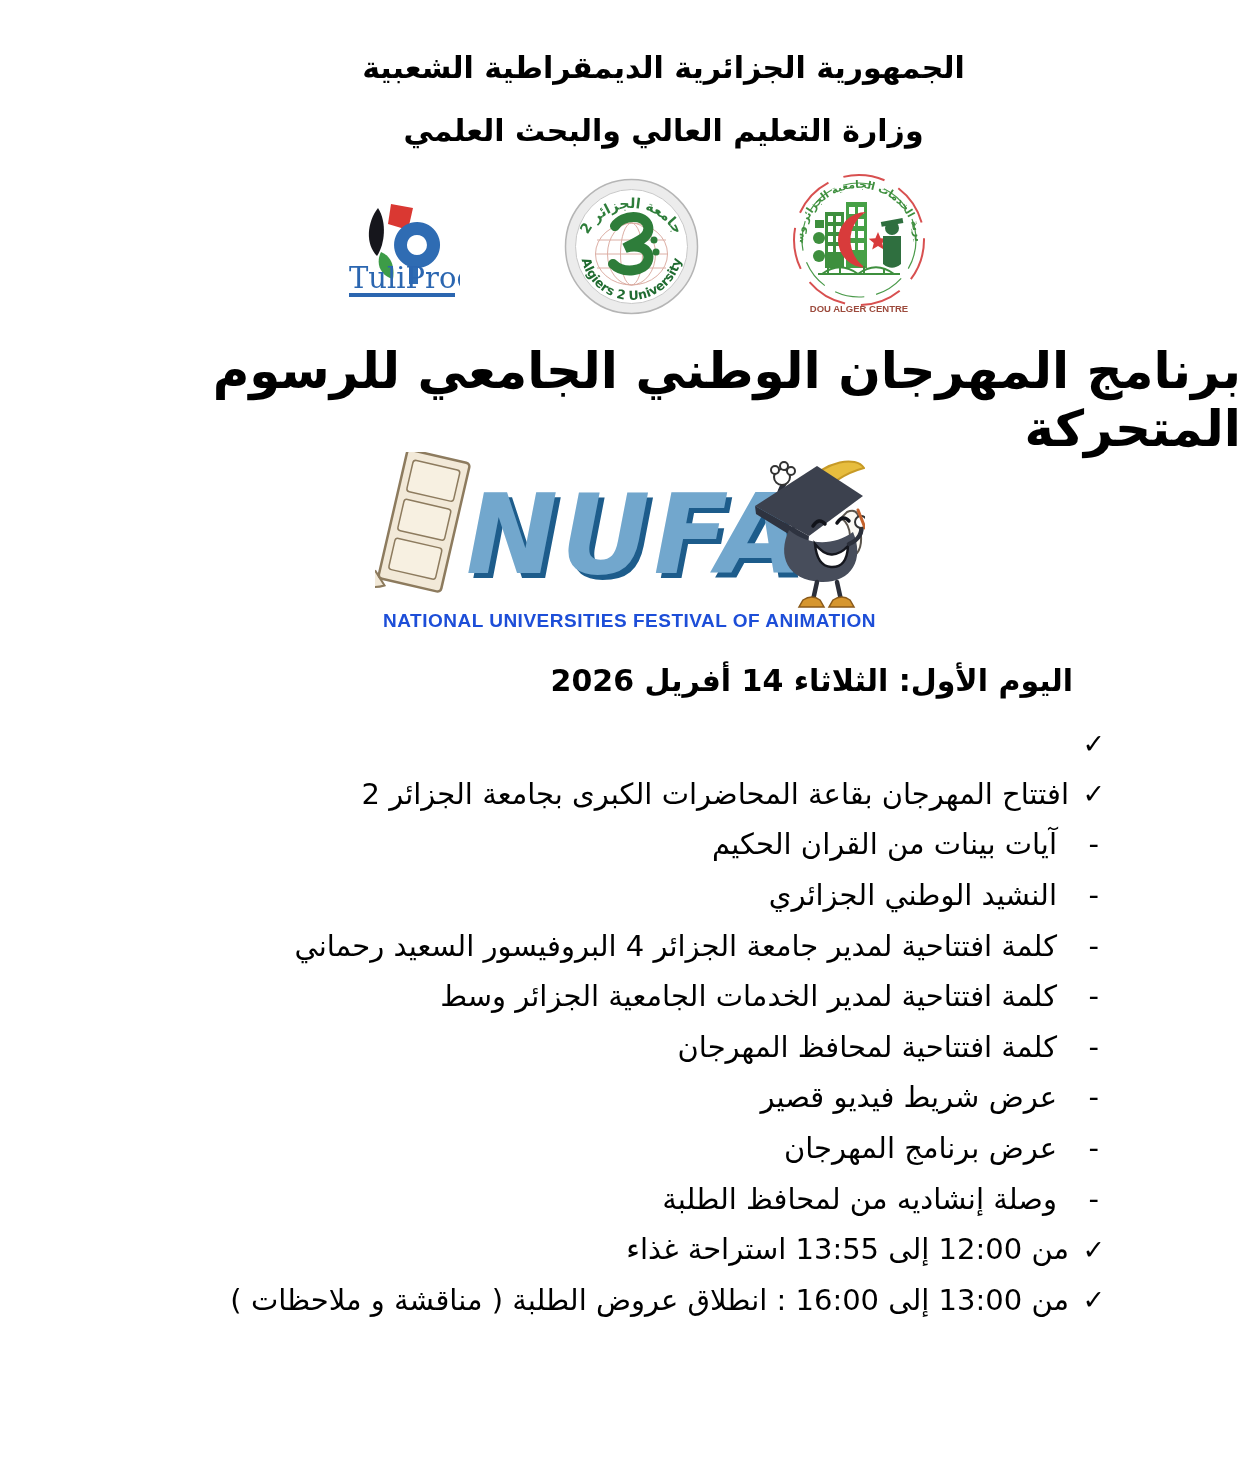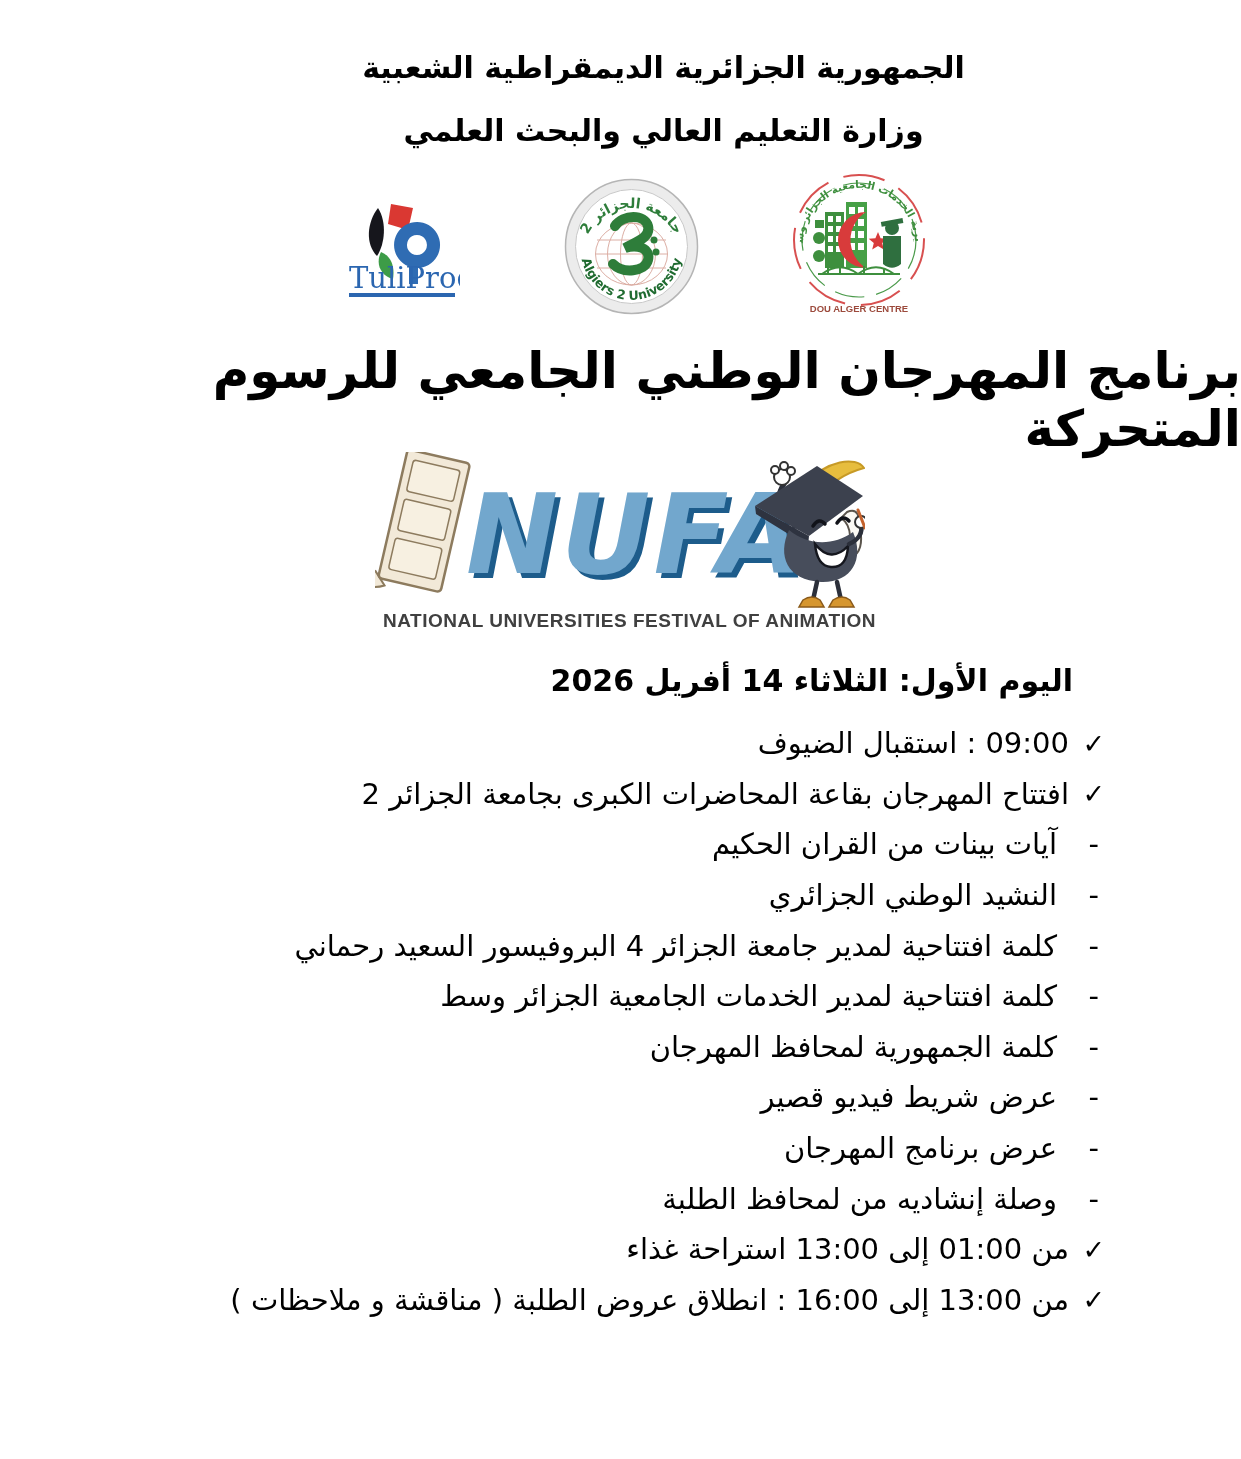--- a/index.html
+++ b/index.html
@@ -26,21 +26,21 @@
     margin:0; text-align:right; direction:rtl;
     font-size:50px; font-weight:bold;
   }
   
   .nufa-art { position:absolute; left:375px; top:452px; width:490px; height:160px; }
   .nufa-tagline {
     position:absolute; left:383px; top:610px; width:490px;
     text-align:center;
     font-family:"Liberation Sans", sans-serif;
     font-weight:bold; font-size:19px; letter-spacing:0.5px;
-    color:#404040; white-space:nowrap;
+    color:#1d4ed8; white-space:nowrap;
   }
   
   .day-heading {
     position:absolute; top:663px; right:168px;
     margin:0; direction:rtl;
     font-size:30px; font-weight:bold;
   }
   
   .schedule {
     position:absolute; top:718px; right:0; left:0;
@@ -195,21 +195,20 @@
       <path d="M 458,148 q 9,-6 17,0 l 4,7 h -25 Z" fill="#d6962f" stroke="#8a5a1a" stroke-width="1.5"></path>
     </g>
   </svg>
   <div class="nufa-tagline">NATIONAL UNIVERSITIES FESTIVAL OF ANIMATION</div>
 
   <h2 class="day-heading">اليوم الأول: الثلاثاء 14 أفريل 2026</h2>
 
   <ul class="schedule">
       <li class="check">
       <span class="bullet">✓</span>
-      <span class="item-text">09:00 : استقبال الضيوف</span>
     </li>
       <li class="check">
       <span class="bullet">✓</span>
       <span class="item-text">افتتاح المهرجان بقاعة المحاضرات الكبرى بجامعة الجزائر 2</span>
     </li>
       <li class="dash">
       <span class="bullet">-</span>
       <span class="item-text">آيات بينات من القران الحكيم</span>
     </li>
       <li class="dash">
@@ -219,37 +218,37 @@
       <li class="dash">
       <span class="bullet">-</span>
       <span class="item-text">كلمة افتتاحية لمدير جامعة الجزائر 4 البروفيسور السعيد رحماني</span>
     </li>
       <li class="dash">
       <span class="bullet">-</span>
       <span class="item-text">كلمة افتتاحية لمدير الخدمات الجامعية الجزائر وسط</span>
     </li>
       <li class="dash">
       <span class="bullet">-</span>
-      <span class="item-text">كلمة الجمهورية لمحافظ المهرجان</span>
+      <span class="item-text">كلمة افتتاحية لمحافظ المهرجان</span>
     </li>
       <li class="dash">
       <span class="bullet">-</span>
       <span class="item-text">عرض شريط فيديو قصير</span>
     </li>
       <li class="dash">
       <span class="bullet">-</span>
       <span class="item-text">عرض برنامج المهرجان</span>
     </li>
       <li class="dash">
       <span class="bullet">-</span>
       <span class="item-text">وصلة إنشاديه من لمحافظ الطلبة</span>
     </li>
       <li class="check">
       <span class="bullet">✓</span>
-      <span class="item-text">من 01:00 إلى 13:00 استراحة غذاء</span>
+      <span class="item-text">من 12:00 إلى 13:55 استراحة غذاء</span>
     </li>
       <li class="check">
       <span class="bullet">✓</span>
       <span class="item-text">من 13:00 إلى 16:00 :  انطلاق عروض الطلبة ( مناقشة و ملاحظات )</span>
     </li>
     </ul>
 
 </div>
 
 </body></html>

